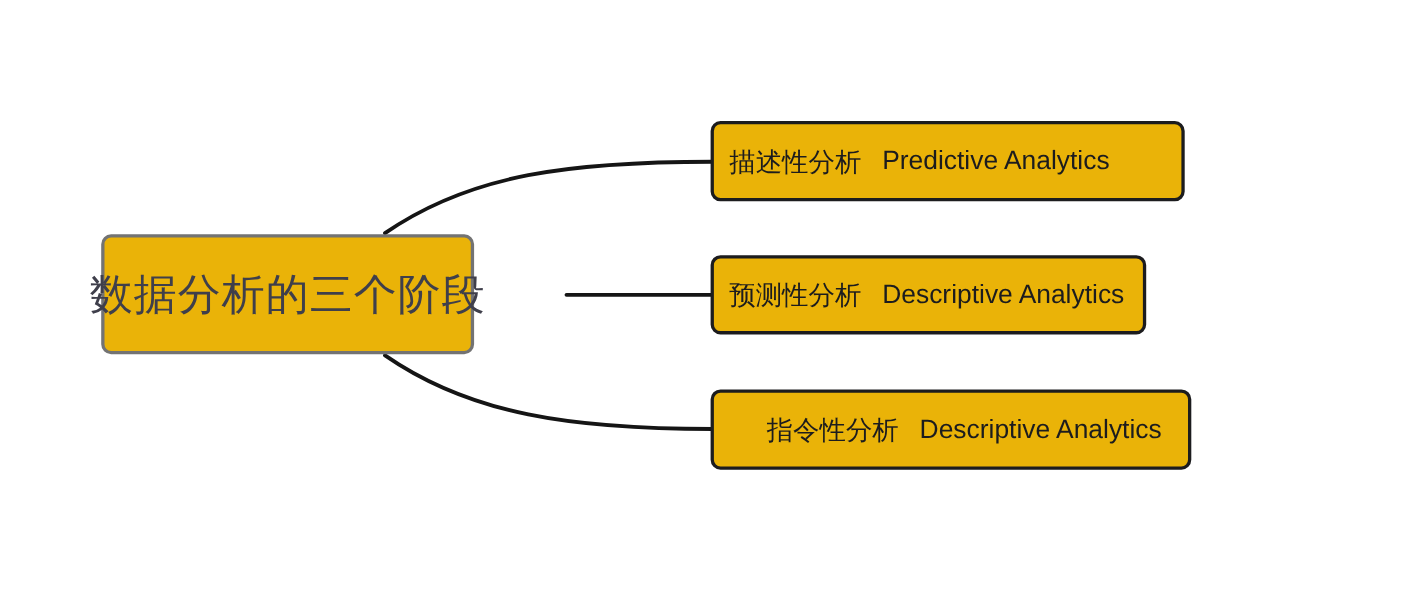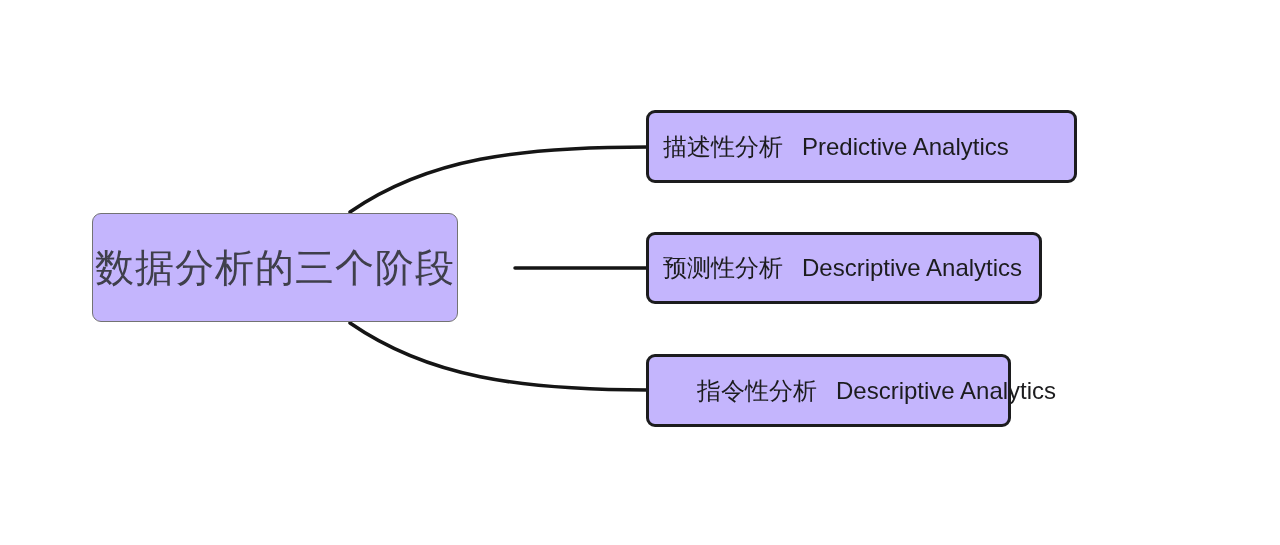--- a/index.html
+++ b/index.html
@@ -19,48 +19,48 @@
     position: absolute;
     left: 0;
     top: 0;
     width: 1280px;
     height: 545px;
     pointer-events: none;
   }
   .node {
     position: absolute;
     box-sizing: border-box;
-    background: #c4b5fd;
+    background: #eab308;
     display: flex;
     align-items: center;
     border-radius: 9px;
   }
   .root-node {
     left: 92px;
     top: 213px;
-    width: 366px;
+    width: 339px;
     height: 109px;
-    border: 1px solid #737373;
+    border: 3px solid #737373;
     justify-content: center;
     color: #3f3f4b;
     font-size: 39px;
     letter-spacing: 1px;
     cursor: pointer;
   }
   .child-node {
     border: 3px solid #1c1c1e;
     color: #1c1c1e;
     font-size: 24px;
     padding-left: 14px;
     gap: 19px;
     cursor: pointer;
   }
   .child-1 { left: 646px; top: 110px; width: 431px; height: 73px; }
   .child-2 { left: 646px; top: 232px; width: 396px; height: 72px; }
-  .child-3 { left: 646px; top: 354px; width: 365px; height: 73px; padding-left: 48px; }
+  .child-3 { left: 646px; top: 354px; width: 437px; height: 73px; padding-left: 48px; }
   .node span { white-space: nowrap; }
 </style>
 </head>
 <body>
 
 <div class="canvas">
 
   <svg class="connector-layer" viewBox="0 0 1280 545" xmlns="http://www.w3.org/2000/svg">
     <path d="M 350 212 C 428 158, 520 147, 648 147" fill="none" stroke="#151515" stroke-width="3.5" stroke-linecap="round"></path>
     <path d="M 515 268 L 648 268" fill="none" stroke="#151515" stroke-width="3.5" stroke-linecap="round"></path>

